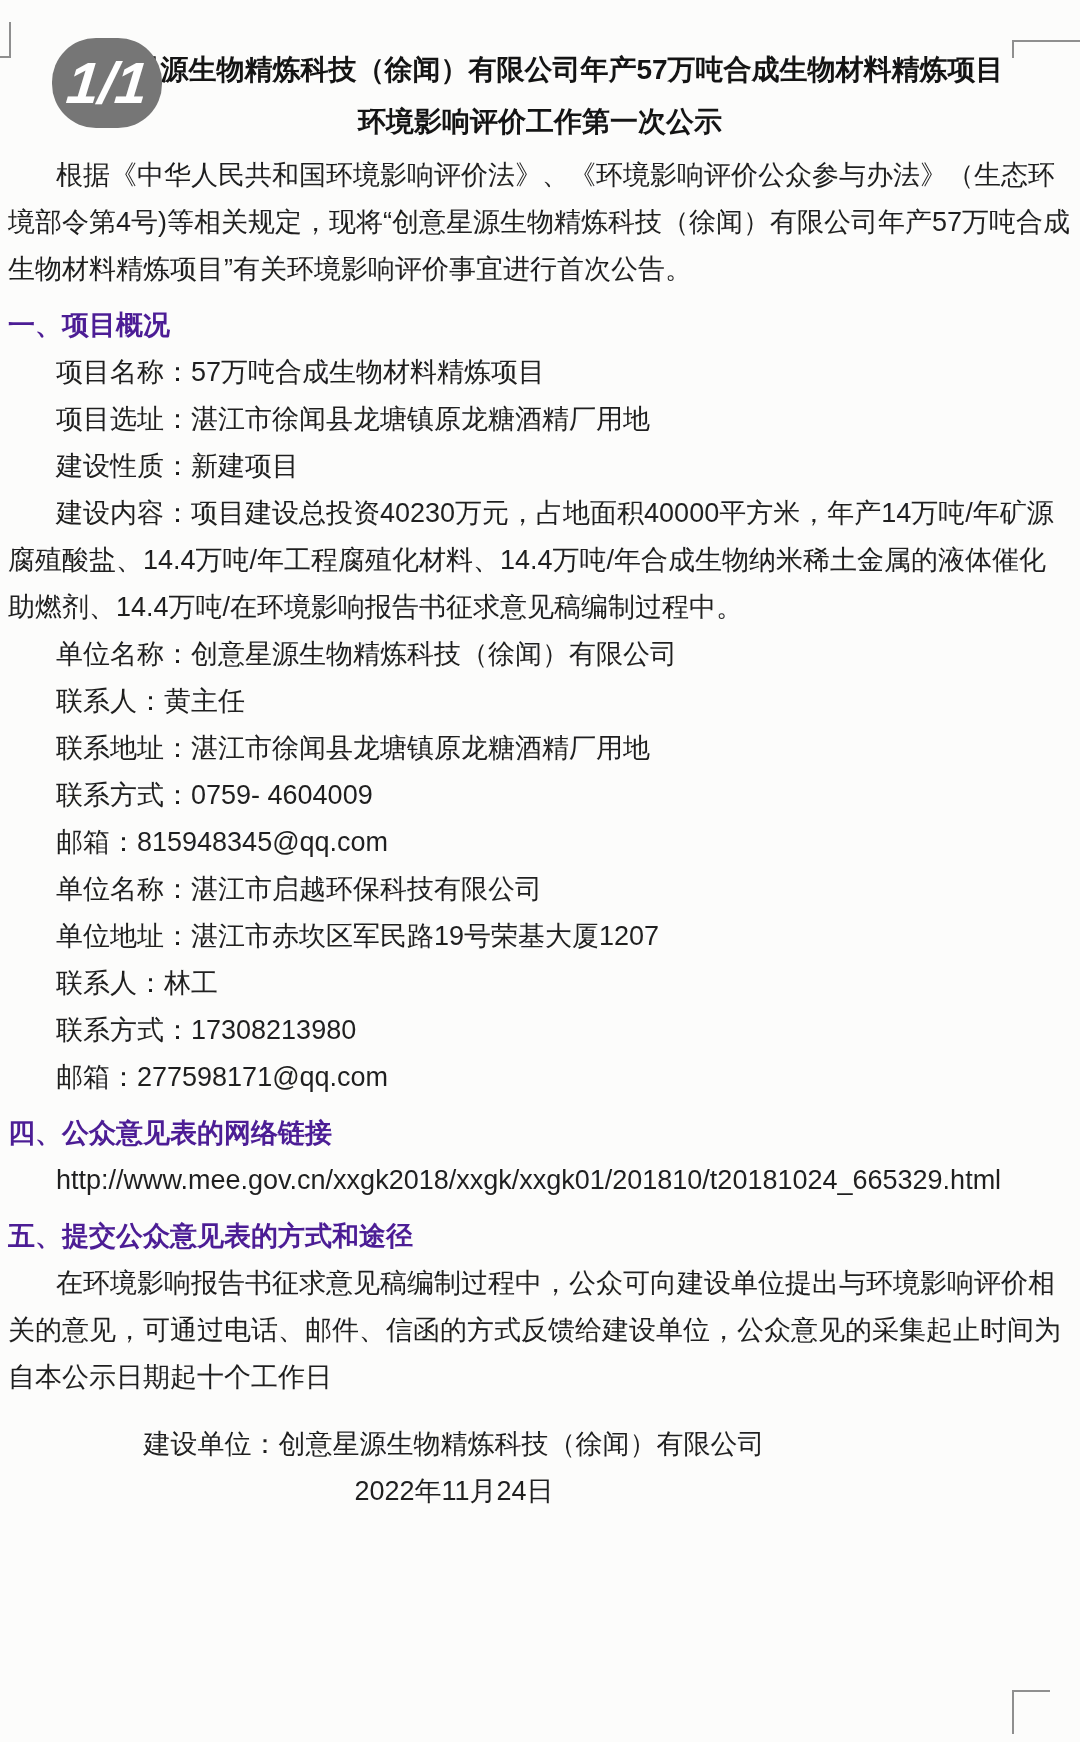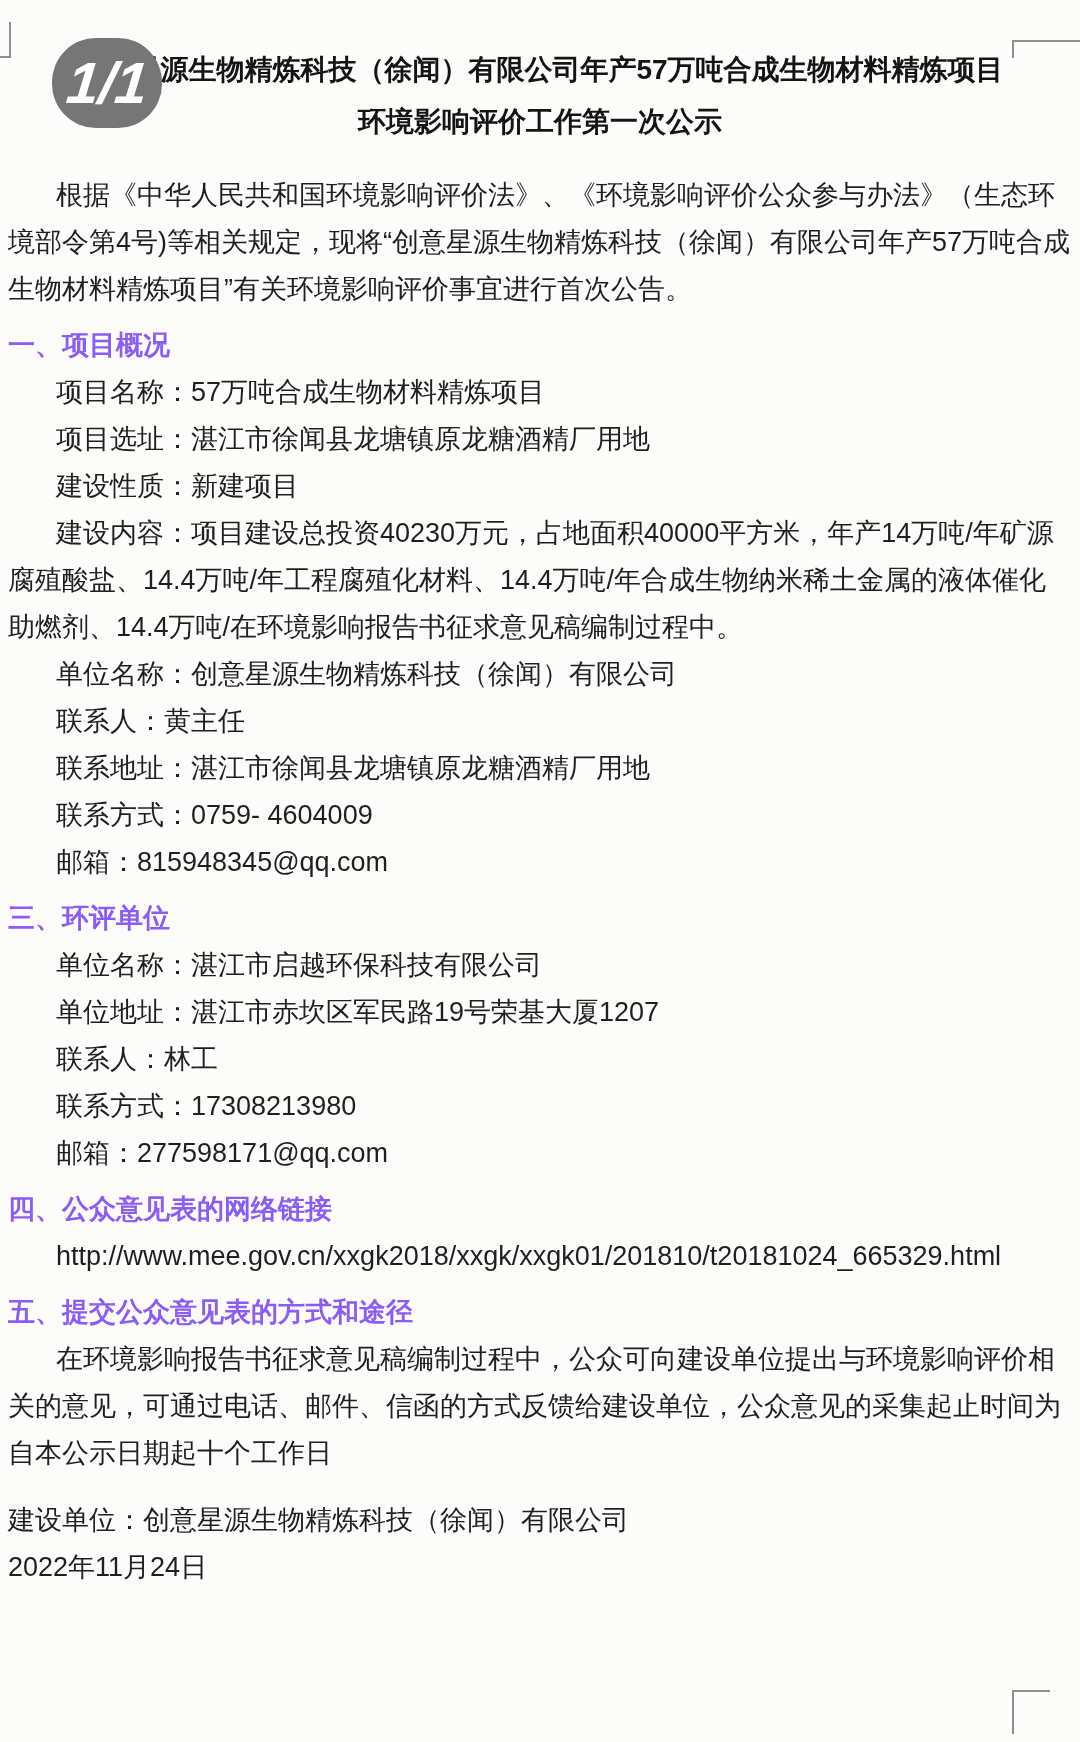--- a/index.html
+++ b/index.html
@@ -29,31 +29,31 @@
     color:#ffffff;font-size:58px;font-weight:bold;font-style:italic;
     transform:skewX(-6deg);line-height:1;
   }
   .title{
     position:relative;z-index:1;
     margin:0;text-align:center;
     font-size:28px;font-weight:bold;color:#141414;
     line-height:52px;
   }
   .title .tline{display:block;}
-  .body{margin-top:24px;}
+  .body{margin-top:4px;}
   .para{
     margin:0;font-size:27px;line-height:47px;color:#1f1f1f;
     text-indent:48px;
     word-break:break-all;
   }
   .h2{
     margin:9px 0 0 0;font-size:27px;line-height:47px;
-    font-weight:bold;color:#8b5cf6;
+    font-weight:bold;color:#4c1d95;
   }
-  .footer{margin-top:20px;text-align:left;padding-right:172px;}
+  .footer{margin-top:20px;text-align:center;padding-right:172px;}
   .footer p{margin:0;font-size:27px;line-height:47px;color:#1f1f1f;}
 </style>
 </head>
 <body>
 
 <div class="page">
 
   <div class="mark mark-tl"></div>
   <div class="mark mark-tr"></div>
   <div class="mark mark-br"></div>
@@ -76,21 +76,20 @@
     <p class="para">项目选址：湛江市徐闻县龙塘镇原龙糖酒精厂用地</p>
     <p class="para">建设性质：新建项目</p>
     <p class="para">建设内容：项目建设总投资40230万元，占地面积40000平方米，年产14万吨/年矿源腐殖酸盐、14.4万吨/年工程腐殖化材料、14.4万吨/年合成生物纳米稀土金属的液体催化助燃剂、14.4万吨/在环境影响报告书征求意见稿编制过程中。</p>
 
     <p class="para">单位名称：创意星源生物精炼科技（徐闻）有限公司</p>
     <p class="para">联系人：黄主任</p>
     <p class="para">联系地址：湛江市徐闻县龙塘镇原龙糖酒精厂用地</p>
     <p class="para">联系方式：0759- 4604009</p>
     <p class="para">邮箱：815948345@qq.com</p>
 
-    <h2 class="h2">三、环评单位</h2>
     <p class="para">单位名称：湛江市启越环保科技有限公司</p>
     <p class="para">单位地址：湛江市赤坎区军民路19号荣基大厦1207</p>
     <p class="para">联系人：林工</p>
     <p class="para">联系方式：17308213980</p>
     <p class="para">邮箱：277598171@qq.com</p>
 
     <h2 class="h2">四、公众意见表的网络链接</h2>
     <p class="para">http://www.mee.gov.cn/xxgk2018/xxgk/xxgk01/201810/t20181024_665329.html</p>
 
     <h2 class="h2">五、提交公众意见表的方式和途径</h2>

